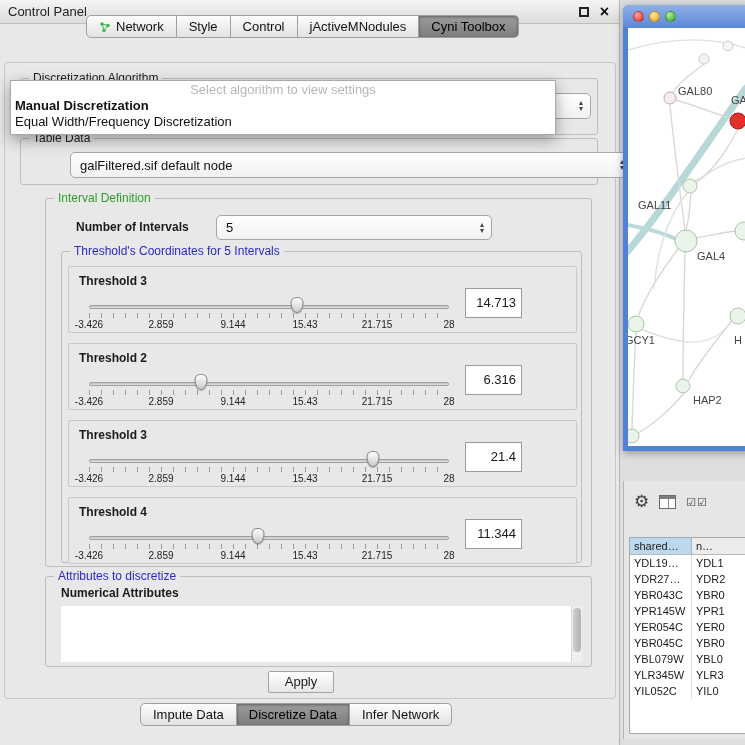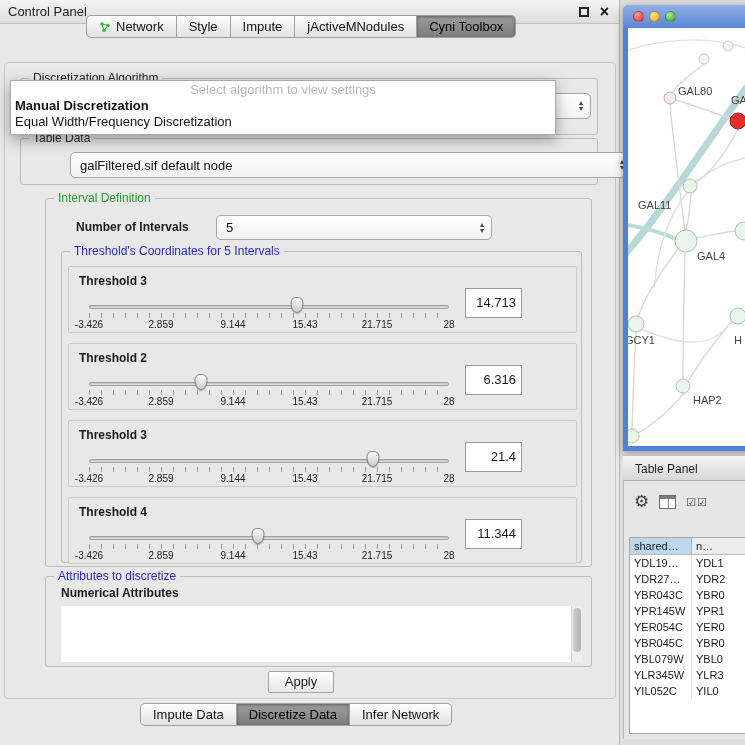--- a/index.html
+++ b/index.html
@@ -132,21 +132,21 @@
               <circle cx="9" cy="4.5" r="1.7" fill="#39b54a"></circle>
               <circle cx="5" cy="9.5" r="1.7" fill="#39b54a"></circle>
             </svg>
           </span>
           <span>Network</span>
         </div>
         <div class="seg-tab">
           <span>Style</span>
         </div>
         <div class="seg-tab">
-          <span>Impute</span>
+          <span>Control</span>
         </div>
         <div class="seg-tab">
           <span>jActiveMNodules</span>
         </div>
         <div class="seg-tab selected">
           <span>Cyni Toolbox</span>
         </div>
       </div>
     <div class="cp-body"></div>
 
@@ -329,23 +329,20 @@
           <text x="106" y="316" class="node-label">H</text>
           <circle cx="55" cy="358" r="7" fill="#eaf4ea" stroke="#a9c6a9"></circle>
           <text x="65" y="376" class="node-label">HAP2</text>
           <circle cx="4" cy="408" r="7" fill="#eaf4ea" stroke="#a9c6a9"></circle>
           <circle cx="76" cy="31" r="5" fill="#f4f4f4" stroke="#cccccc"></circle>
           <circle cx="100" cy="18" r="5" fill="#f4f4f4" stroke="#cccccc"></circle>
         </svg>
     </div>
   </section>
 
-  <div class="tp-header">
-    <span class="tp-title">Table Panel</span>
-  </div>
   <section class="tp-window">
     <div class="tp-toolbar">
       <span class="gear-btn">⚙</span>
       <span class="cols-btn"></span>
       <span class="checks-btn">☑☑</span>
     </div>
     <div class="tp-table">
       <div class="thead">
           <div class="thcell c0">shared…</div>
           <div class="thcell c1">n…</div>

